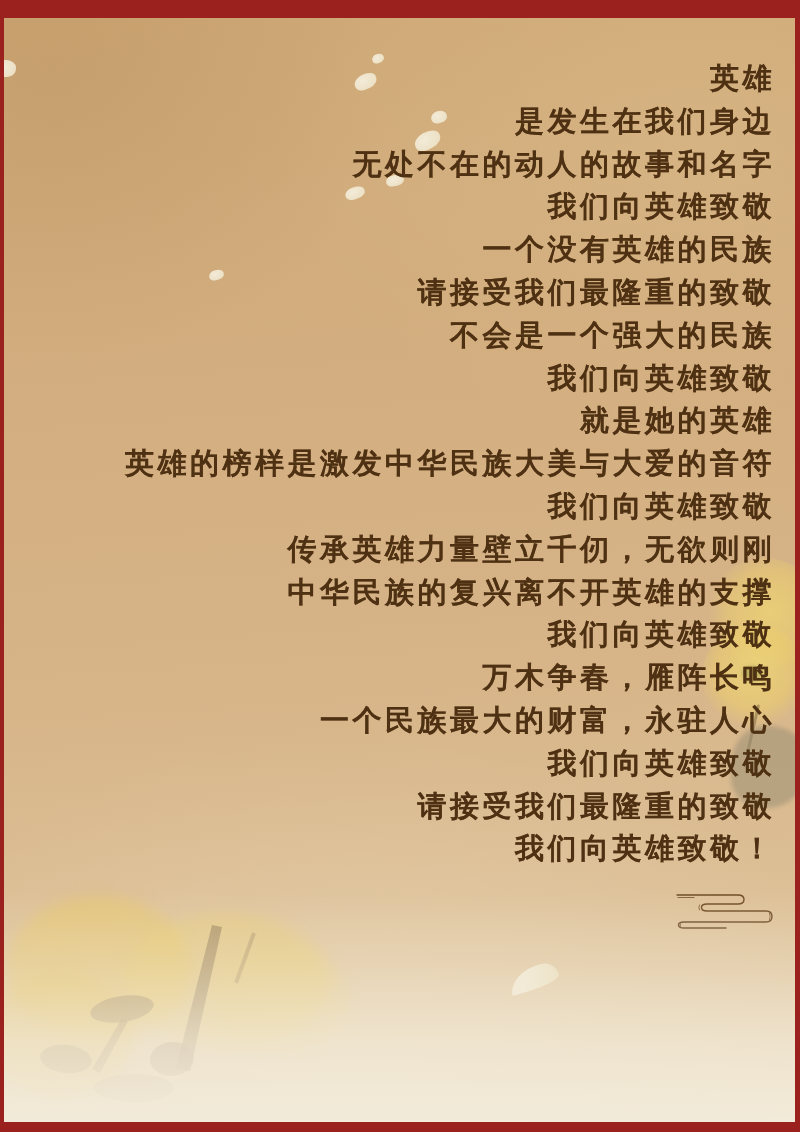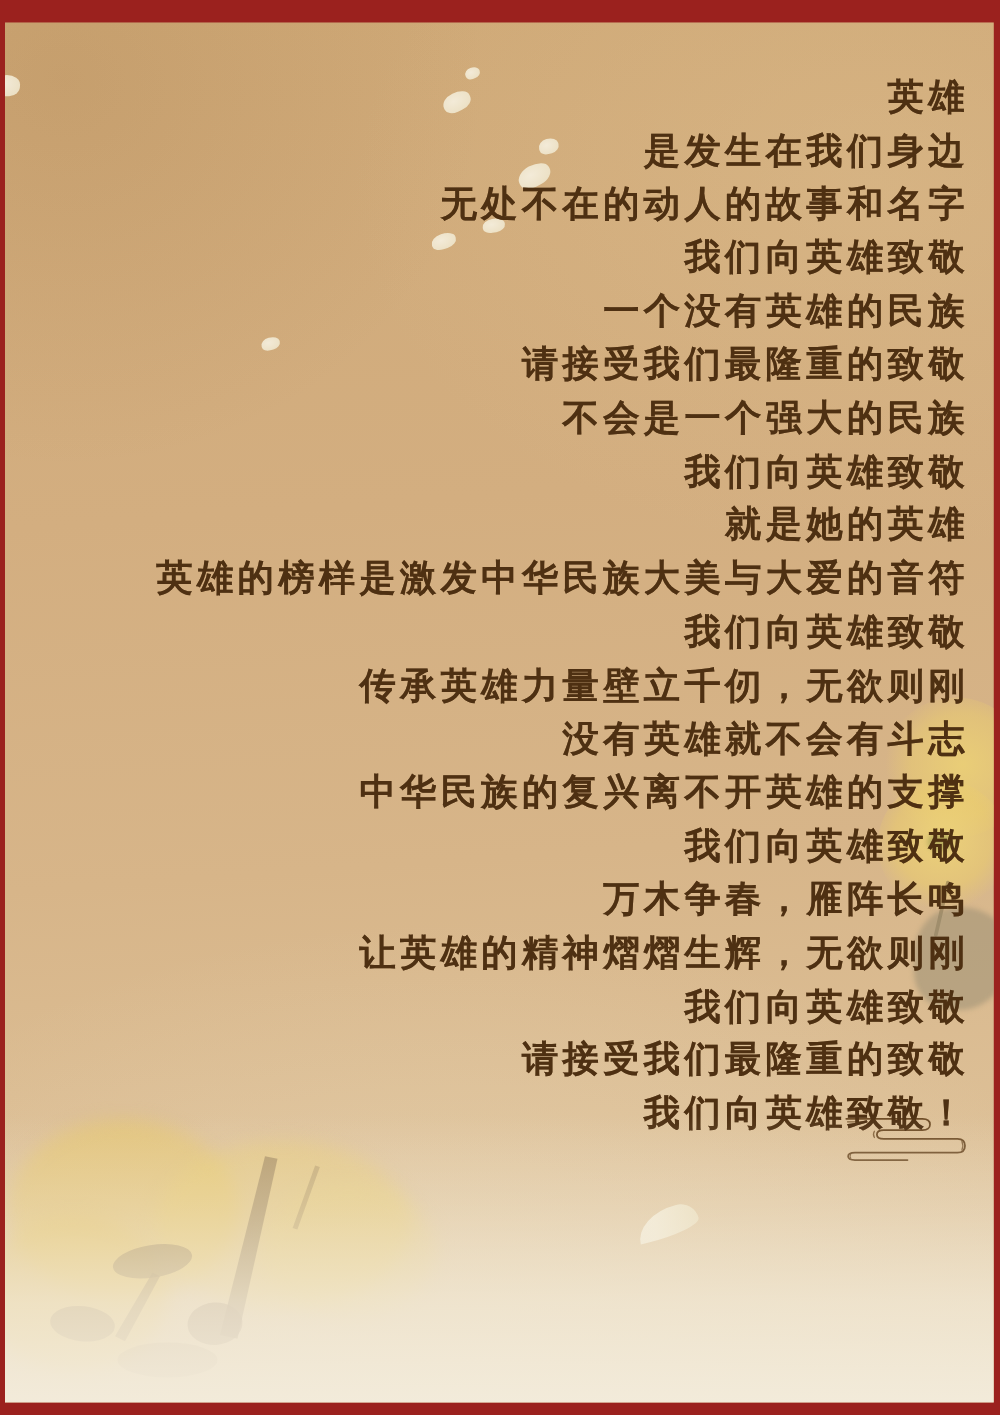--- a/index.html
+++ b/index.html
@@ -141,25 +141,24 @@
       <div class="line">无处不在的动人的故事和名字</div>
       <div class="line">我们向英雄致敬</div>
       <div class="line">一个没有英雄的民族</div>
       <div class="line">请接受我们最隆重的致敬</div>
       <div class="line">不会是一个强大的民族</div>
       <div class="line">我们向英雄致敬</div>
       <div class="line">就是她的英雄</div>
       <div class="line">英雄的榜样是激发中华民族大美与大爱的音符</div>
       <div class="line">我们向英雄致敬</div>
       <div class="line">传承英雄力量壁立千仞，无欲则刚</div>
-      <div class="line">没有英雄就不会有斗志</div>
       <div class="line">中华民族的复兴离不开英雄的支撑</div>
       <div class="line">我们向英雄致敬</div>
       <div class="line">万木争春，雁阵长鸣</div>
-      <div class="line">让英雄的精神熠熠生辉，无欲则刚</div>
+      <div class="line">一个民族最大的财富，永驻人心</div>
       <div class="line">我们向英雄致敬</div>
       <div class="line">请接受我们最隆重的致敬</div>
       <div class="line">我们向英雄致敬！</div>
     </div>
 
     <div class="mist"></div>
 
   </div>
 </div>
 

